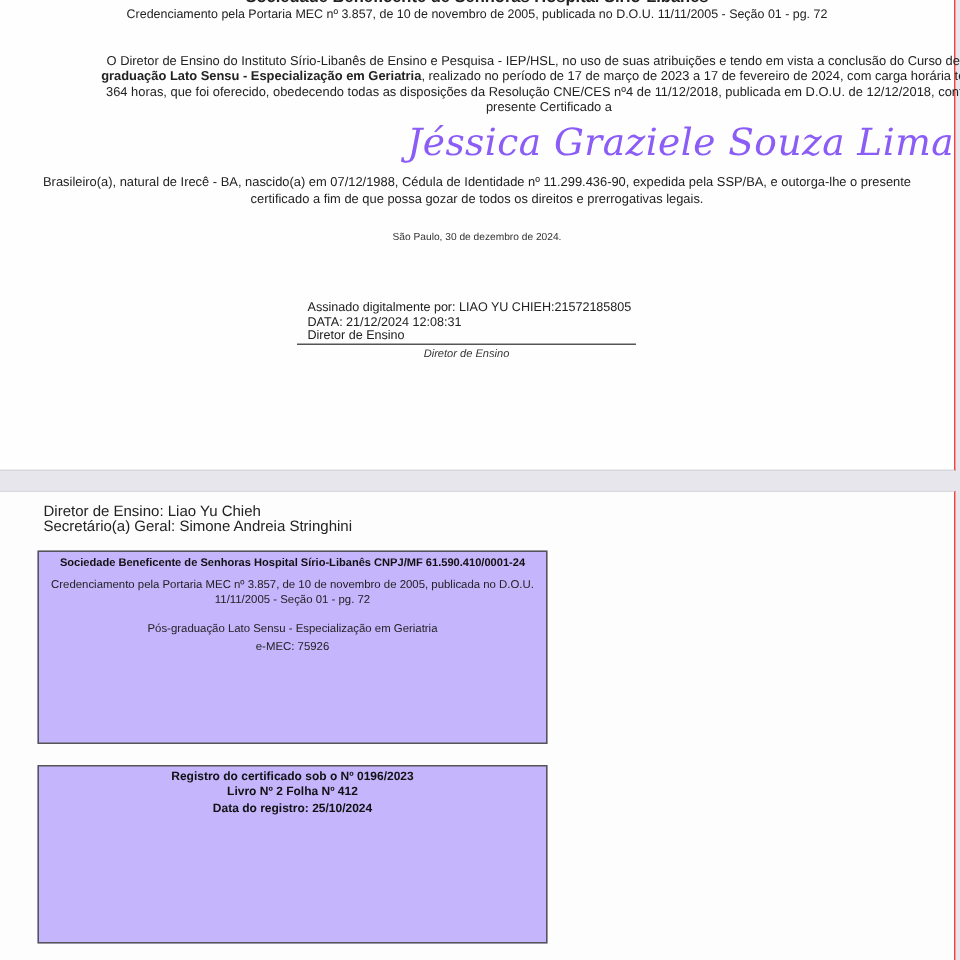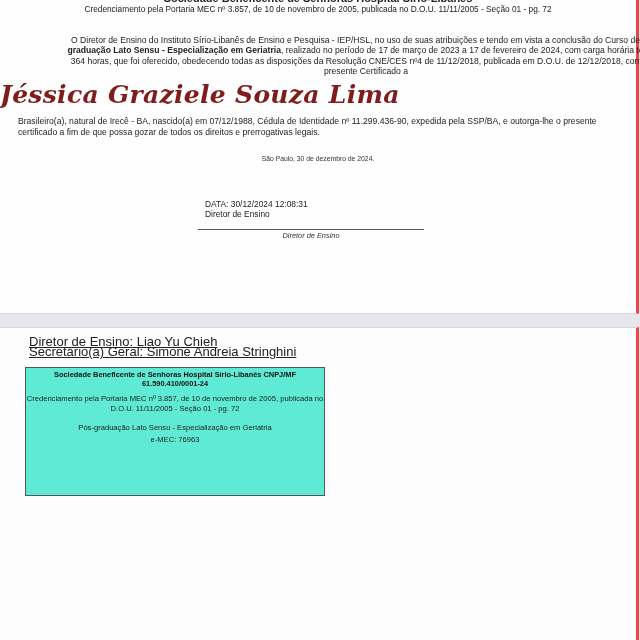--- a/index.html
+++ b/index.html
@@ -1,32 +1,32 @@
 <!DOCTYPE html>
 <html><head>
 <meta charset="utf-8">
 <style>
   html, body { margin:0; padding:0; }
   body { width:640px; height:640px; overflow:hidden; background:#e6e6ec; position:relative; font-family:"Liberation Sans", sans-serif; color:#111; }
-  .page { position:absolute; left:0; width:636px; background:#fefefe; border-right:3px solid #ef4444; }
+  .page { position:absolute; left:0; width:636px; background:#fefefe; border-right:1px solid #ef4444; }
   .page1 { top:0; height:313px; border-bottom:1px solid #d8d8de; }
   .page2 { top:327px; height:313px; border-top:1px solid #d8d8de; background:#fdfdfd; }
   .abs { position:absolute; }
   .top-cut { top:-8px; left:0; width:636px; font-size:11px; font-weight:bold; color:#222; text-align:center; }
   .cred-top { top:4px; left:0; width:636px; font-size:8.3px; text-align:center; color:#222; }
   .intro { top:35px; left:18px; width:600px; font-size:8.6px; line-height:10.4px; text-align:center; color:#222;margin-left:48px; }
   .intro b { font-weight:bold; }
-  .name { top:80px; left:0; width:636px; text-align:left; font-family:"DejaVu Serif", serif; font-style:italic; font-size:25px; color:#7f1d1d; letter-spacing:0.3px;font-weight:bold; }
-  .body2 { top:116px; left:18px; width:600px; font-size:8.6px; line-height:10.6px; text-align:left; color:#222; }
+  .name { top:80px; left:0; width:636px; text-align:right; font-family:"DejaVu Serif", serif; font-style:italic; font-size:25px; color:#8b5cf6; letter-spacing:0.3px; }
+  .body2 { top:116px; left:18px; width:600px; font-size:8.6px; line-height:10.6px; text-align:center; color:#222; }
   .date { top:155px; left:0; width:636px; text-align:center; font-size:6.8px; color:#333; }
   .sig { top:200px; left:205px; font-size:8.4px; line-height:9.6px; color:#222; }
   .sig-line { top:229px; left:198px; width:226px; height:0; border-top:1px solid #555; }
   .sig-caption { top:231px; left:198px; width:226px; text-align:center; font-size:7.4px; font-style:italic; color:#333; }
-  .p2-header { top:9px; left:29px; font-size:13px; line-height:10.2px; color:#222;text-decoration:underline; }
-  .box { position:absolute; left:25px; width:300px; border:1.5px solid #555; background:#5eead4; box-sizing:border-box; }
+  .p2-header { top:9px; left:29px; font-size:10px; line-height:10.2px; color:#222; }
+  .box { position:absolute; left:25px; width:340px; border:1.5px solid #555; background:#c4b5fd; box-sizing:border-box; }
   .box1 { top:39px; height:129px; }
   .box2 { top:182px; height:119px; }
   .box1 .l1 { font-size:7.4px; font-weight:bold; text-align:center; line-height:9px; margin-top:2px; color:#111; }
   .box1 .l2 { font-size:7.6px; text-align:center; line-height:10.2px; margin-top:6px; color:#222; }
   .box1 .l3 { font-size:7.6px; text-align:center; margin-top:9px; color:#222; }
   .box1 .l4 { font-size:7.6px; text-align:center; margin-top:3px; color:#222; }
   .box2 .r { font-size:8px; font-weight:bold; text-align:center; line-height:10.3px; color:#111; }
   .box2 .r:first-child { margin-top:2px; }
 </style>
 </head>
@@ -40,35 +40,41 @@
 
   <div class="abs name">Jéssica Graziele Souza Lima</div>
 
   <div class="abs body2">
     <div>Brasileiro(a), natural de Irecê - BA, nascido(a) em 07/12/1988, Cédula de Identidade nº 11.299.436-90, expedida pela SSP/BA, e outorga-lhe o presente certificado a fim de que possa gozar de todos os direitos e prerrogativas legais.</div>
   </div>
 
   <div class="abs date">São Paulo, 30 de dezembro de 2024.</div>
 
   <div class="abs sig">
-    <div>DATA: 30/12/2024 12:08:31</div>
+    <div>Assinado digitalmente por: LIAO YU CHIEH:21572185805</div>
+    <div>DATA: 21/12/2024 12:08:31</div>
     <div>Diretor de Ensino</div>
   </div>
   <div class="abs sig-line"></div>
   <div class="abs sig-caption">Diretor de Ensino</div>
 </div>
 
 <div class="page page2">
   <div class="abs p2-header">
     <div>Diretor de Ensino: Liao Yu Chieh</div>
     <div>Secretário(a) Geral: Simone Andreia Stringhini</div>
   </div>
 
   <div class="box box1">
     <div class="l1">
       <div>Sociedade Beneficente de Senhoras Hospital Sírio-Libanês CNPJ/MF 61.590.410/0001-24</div>
     </div>
     <div class="l2">Credenciamento pela Portaria MEC nº 3.857, de 10 de novembro de 2005, publicada no D.O.U. 11/11/2005 - Seção 01 - pg. 72</div>
     <div class="l3">Pós-graduação Lato Sensu - Especialização em Geriatria</div>
-    <div class="l4">e-MEC: 76963</div>
+    <div class="l4">e-MEC: 75926</div>
   </div>
 
+  <div class="box box2">
+    <div class="r">Registro do certificado sob o Nº 0196/2023</div>
+    <div class="r">Livro Nº 2 Folha Nº 412</div>
+    <div class="r">Data do registro: 25/10/2024</div>
+  </div>
 </div>
 
 </body></html>

